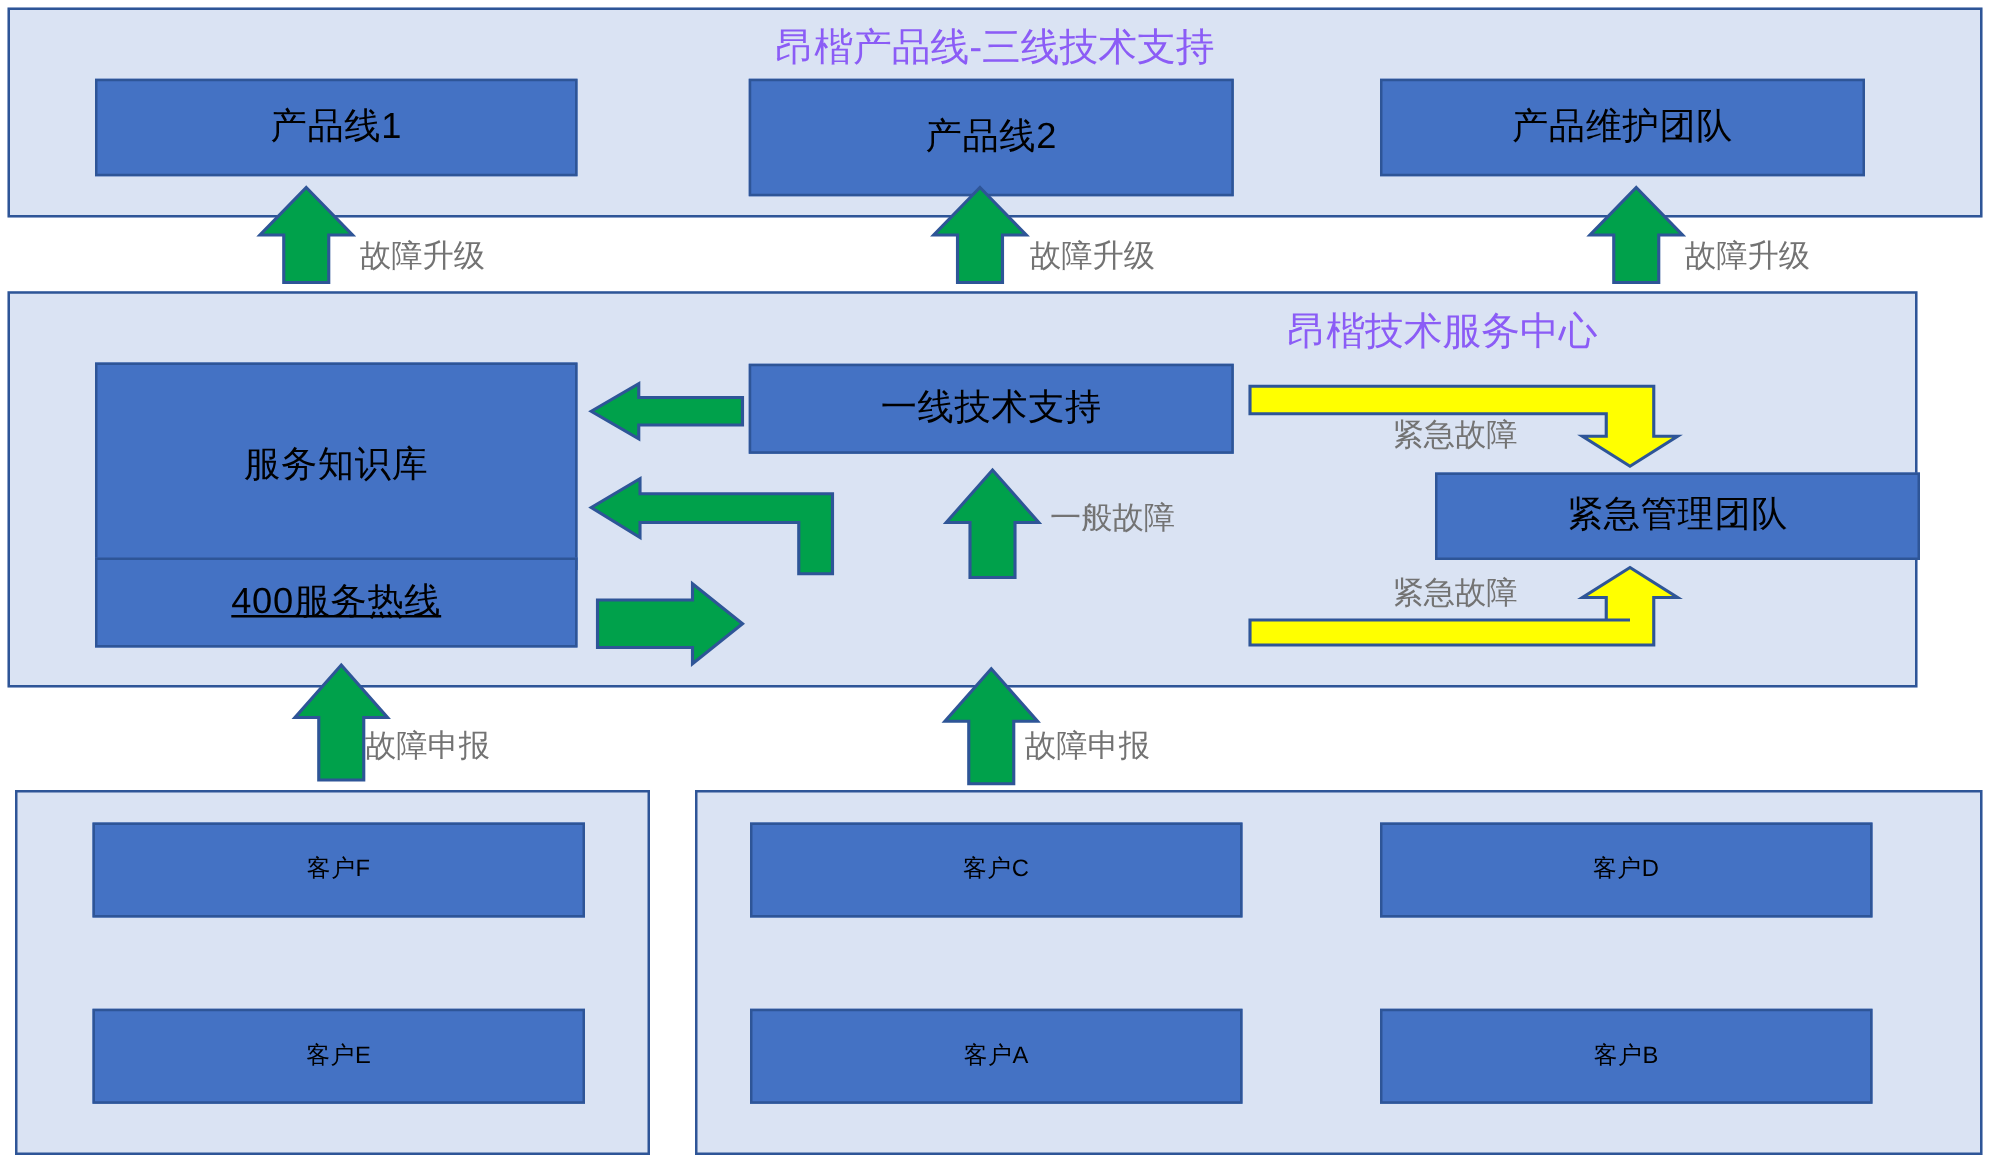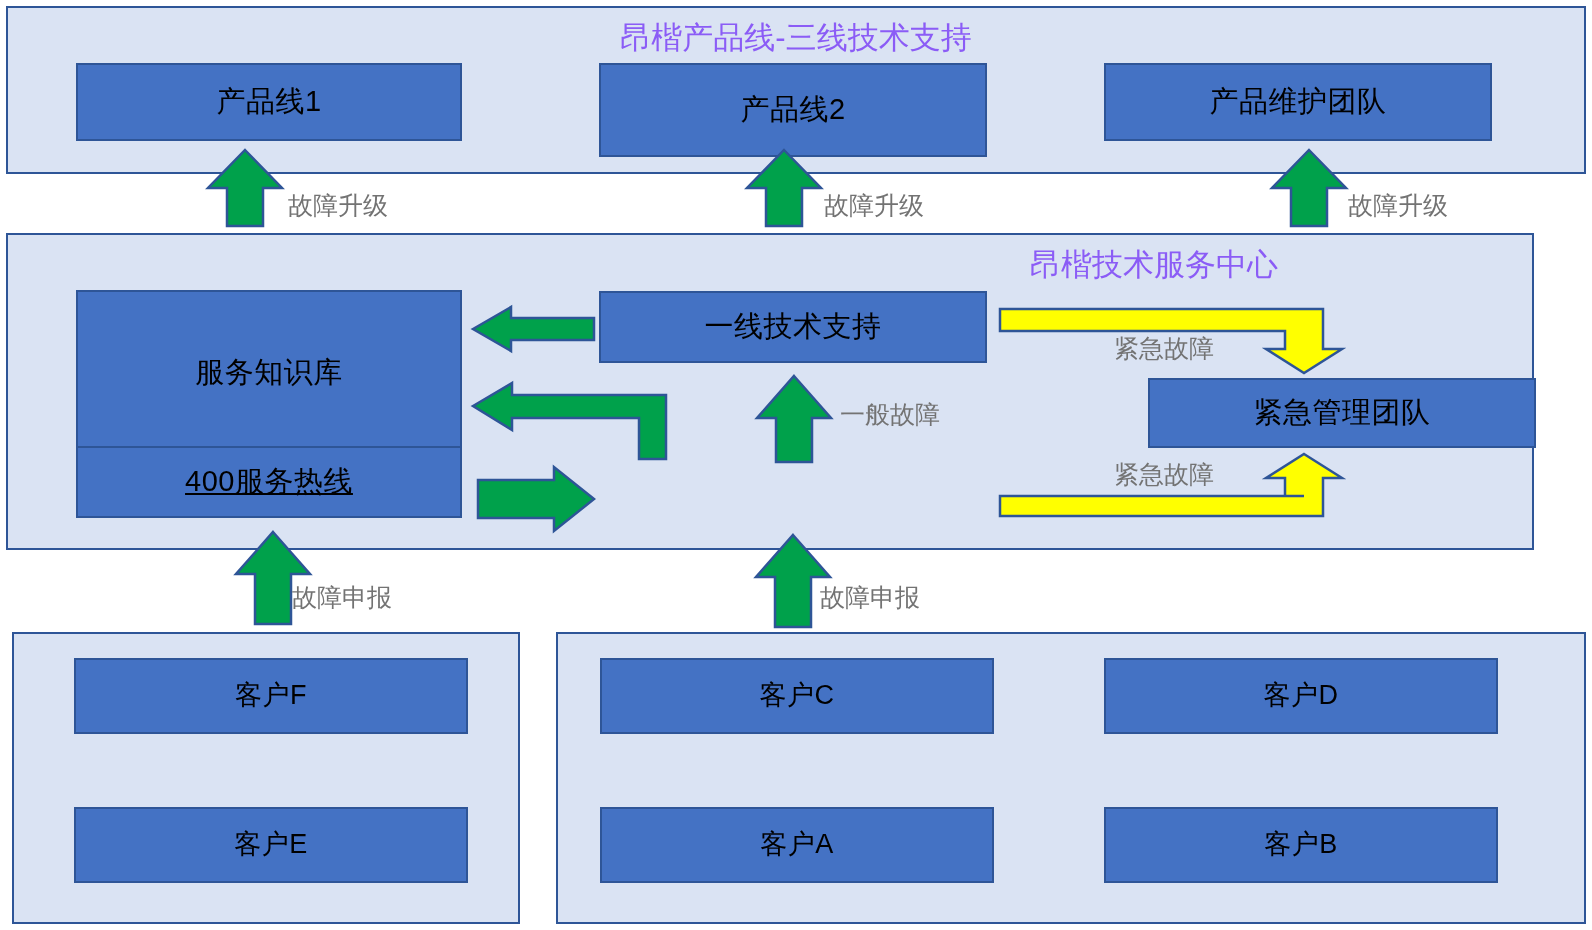--- a/index.html
+++ b/index.html
@@ -40,21 +40,21 @@
     box-sizing:border-box;
     color:#000000;
     display:flex;
     align-items:center;
     justify-content:center;
     font-size:29px;
     line-height:1.1;
     text-align:center;
     letter-spacing:.5px;
   }
-  .node.small{font-size:27px;}
+  .node.small{font-size:19px;}
 
   
   .arrow{position:absolute;}
   .arrow svg{display:block;overflow:visible;}
 
   
   .edge-label{
     position:absolute;
     color:#737373;
     font-size:25px;

